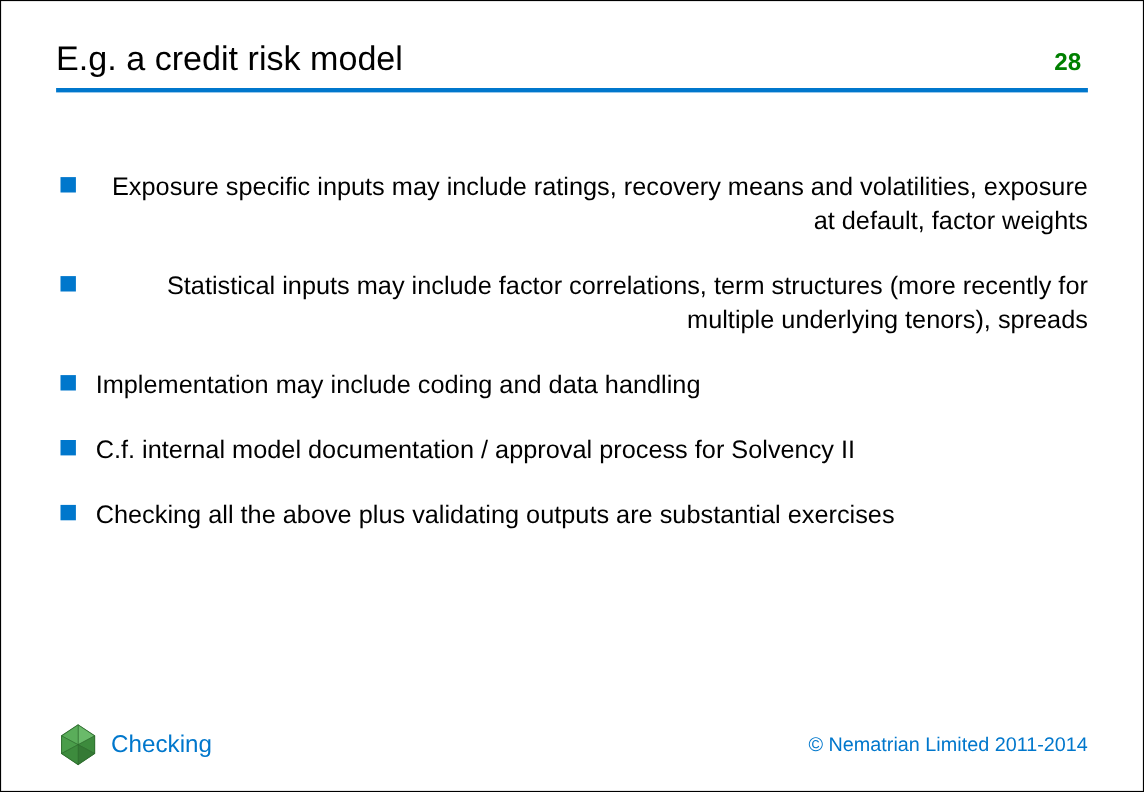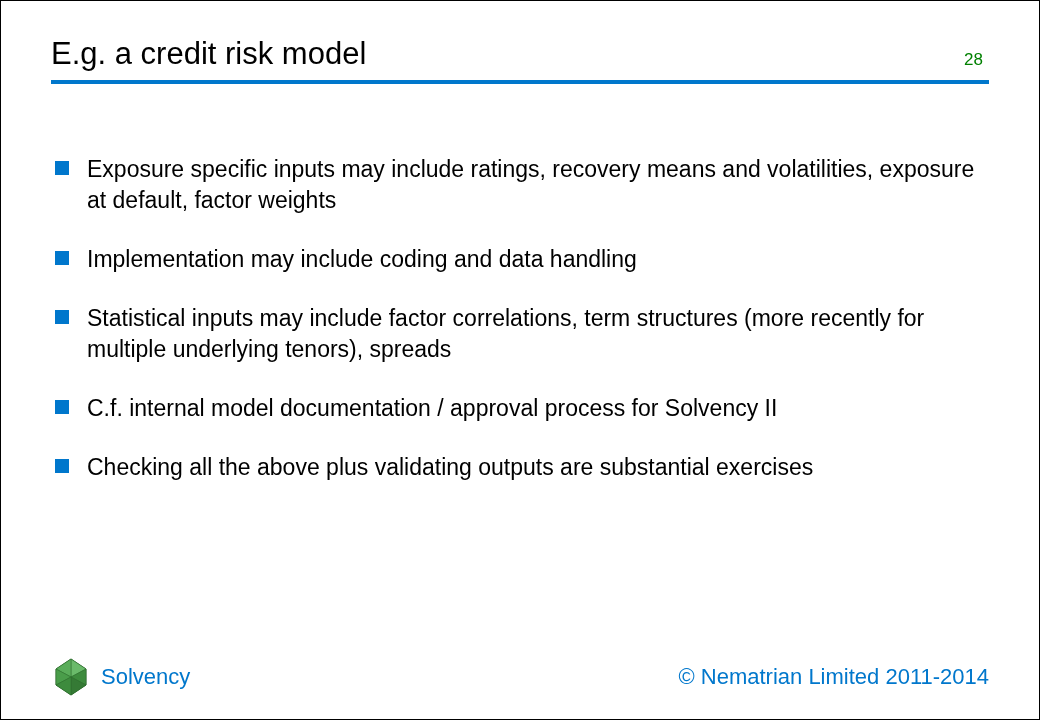--- a/index.html
+++ b/index.html
@@ -26,33 +26,34 @@
       justify-content: space-between;
       align-items: flex-end;
       padding-bottom: 8px;
     }
     .title {
       font-size: 31px;
       font-weight: normal;
       color: #000000;
     }
     .page-number {
-      font-size: 17px;
-      font-weight: normal;
+      font-size: 22px;
+      font-weight: bold;
       color: #008000;
       padding-right: 6px;
       padding-bottom: 2px;
     }
     .separator {
       height: 4px;
       background: #0077cc;
       margin-bottom: 70px;
     }
     .content {
       padding-left: 4px;
+      text-align: right;
     }
     .bullet-item {
       display: flex;
       align-items: flex-start;
       margin-bottom: 28px;
     }
     .bullet-square {
       width: 14px;
       height: 14px;
       background: #0077cc;
@@ -81,46 +82,46 @@
     }
     .logo {
       width: 40px;
       height: 40px;
     }
     .brand-name {
       font-size: 22px;
       color: #0077cc;
     }
     .copyright {
-      font-size: 22px;
+      font-size: 18px;
       color: #0077cc;
     }
   </style>
 </head>
 <body>
 
 <div class="slide">
   <div class="header-row">
     <div class="title">E.g. a credit risk model</div>
     <div class="page-number">28</div>
   </div>
   <div class="separator"></div>
 
   <div class="content">
     <div class="bullet-item">
       <div class="bullet-square"></div>
       <div class="bullet-text">Exposure specific inputs may include ratings, recovery means and volatilities, exposure at default, factor weights</div>
     </div>
     <div class="bullet-item">
       <div class="bullet-square"></div>
-      <div class="bullet-text">Implementation may include coding and data handling</div>
+      <div class="bullet-text">Statistical inputs may include factor correlations, term structures (more recently for multiple underlying tenors), spreads</div>
     </div>
     <div class="bullet-item">
       <div class="bullet-square"></div>
-      <div class="bullet-text">Statistical inputs may include factor correlations, term structures (more recently for multiple underlying tenors), spreads</div>
+      <div class="bullet-text">Implementation may include coding and data handling</div>
     </div>
     <div class="bullet-item">
       <div class="bullet-square"></div>
       <div class="bullet-text">C.f. internal model documentation / approval process for Solvency II</div>
     </div>
     <div class="bullet-item">
       <div class="bullet-square"></div>
       <div class="bullet-text">Checking all the above plus validating outputs are substantial exercises</div>
     </div>
   </div>
@@ -129,17 +130,17 @@
     <div class="footer-left">
       <svg class="logo" viewBox="0 0 40 40">
         <polygon points="20,2 35,12 35,28 20,38 5,28 5,12" fill="#4a9d4a" stroke="#2d6b2d" stroke-width="1"></polygon>
         <polygon points="20,2 35,12 20,20" fill="#6aba6a" stroke="#2d6b2d" stroke-width="0.5"></polygon>
         <polygon points="20,2 5,12 20,20" fill="#5aad5a" stroke="#2d6b2d" stroke-width="0.5"></polygon>
         <polygon points="35,12 35,28 20,20" fill="#3d8b3d" stroke="#2d6b2d" stroke-width="0.5"></polygon>
         <polygon points="5,12 5,28 20,20" fill="#4a9d4a" stroke="#2d6b2d" stroke-width="0.5"></polygon>
         <polygon points="35,28 20,38 20,20" fill="#357a35" stroke="#2d6b2d" stroke-width="0.5"></polygon>
         <polygon points="5,28 20,38 20,20" fill="#3d8b3d" stroke="#2d6b2d" stroke-width="0.5"></polygon>
       </svg>
-      <div class="brand-name">Solvency</div>
+      <div class="brand-name">Checking</div>
     </div>
     <div class="copyright">© Nematrian Limited 2011-2014</div>
   </div>
 </div>
 
 </body></html>

